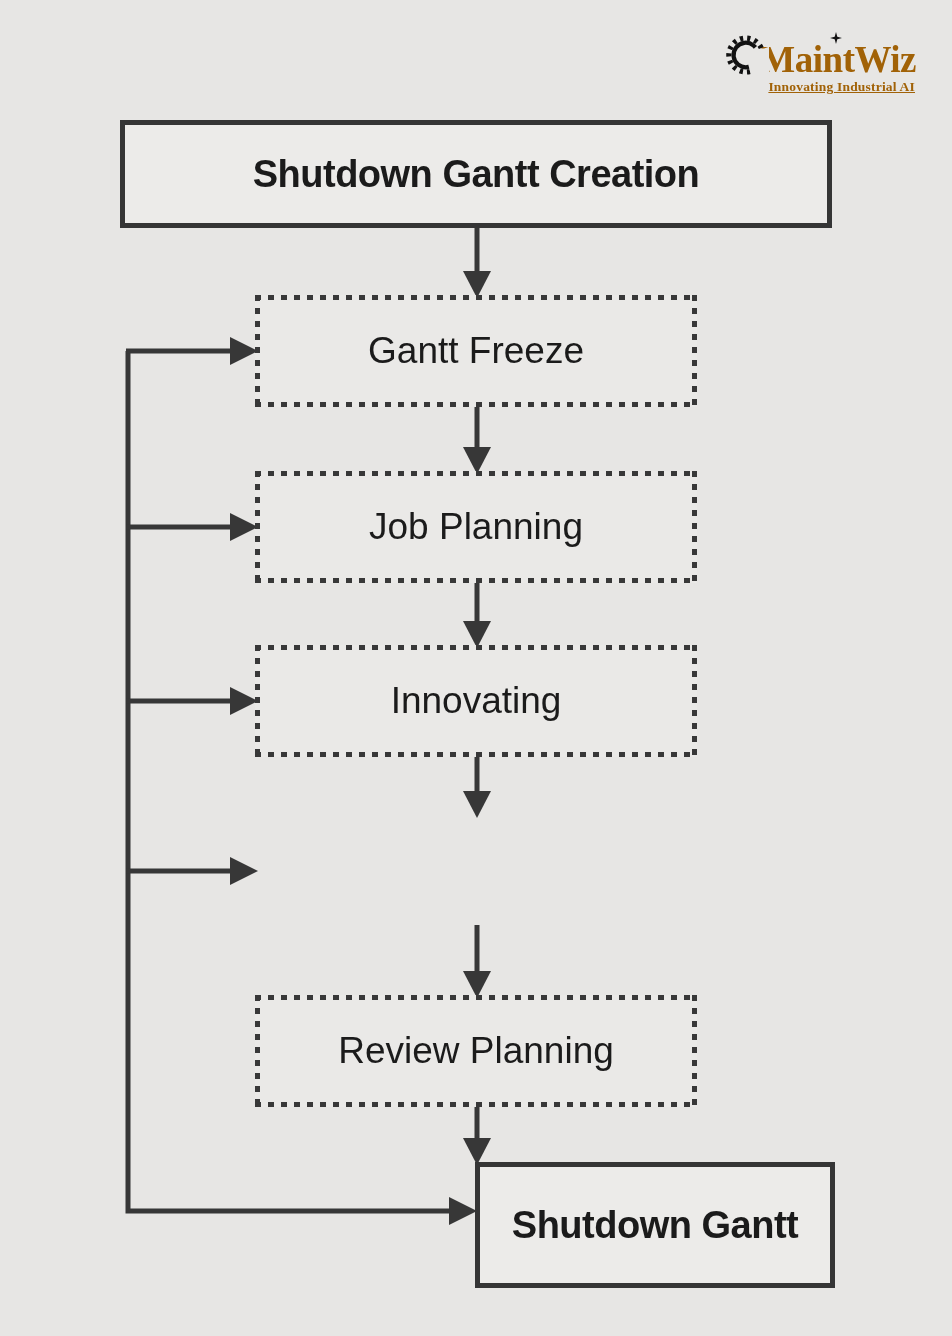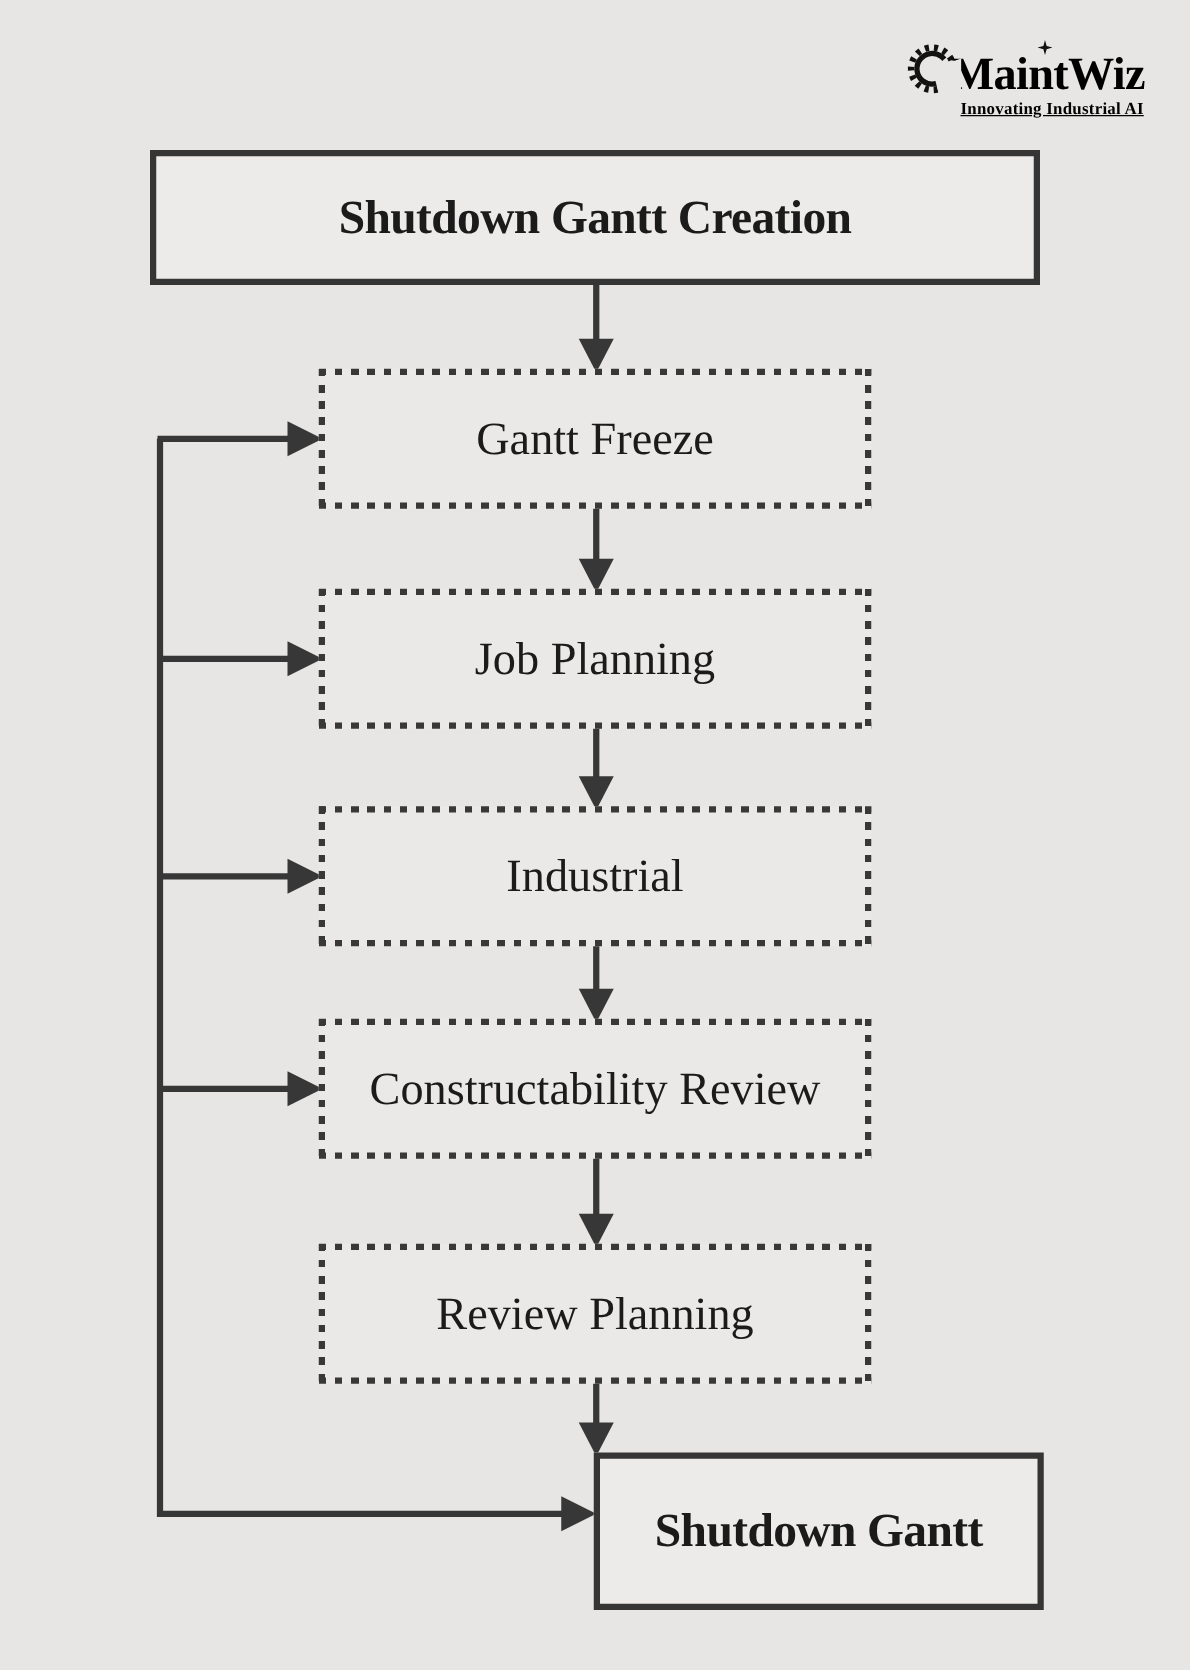--- a/index.html
+++ b/index.html
@@ -12,21 +12,20 @@
     color:#1b1b1b;
   }
   #connectors{position:absolute;left:0;top:0;width:952px;height:1336px;}
 
   
   .node{
     position:absolute;
     display:flex;align-items:center;justify-content:center;
     text-align:left;
     box-sizing:border-box;
-    font-family:Liberation Serif, serif;
   }
   .node .label{white-space:nowrap;}
   .solid{
     border:5px solid #353535;
     background:#ecebe9;
   }
   .title-node{
     left:120px;top:120px;width:712px;height:108px;
     font-weight:700;font-size:38px;letter-spacing:-0.5px;
   }
@@ -49,21 +48,21 @@
   }
   .step-0{top:295px;}
   .step-1{top:471px;}
   .step-2{top:645px;}
   .step-3{top:815px;}
   .step-4{top:995px;}
 
   
   .logo{
     position:absolute;top:26px;right:36px;width:190px;
-    font-family:"Liberation Serif", serif;color:#000000;
+    font-family:"Liberation Serif", serif;color:#a16207;
   }
   .logo-row{
     display:flex;align-items:flex-end;justify-content:flex-end;
     position:relative;height:52px;
   }
   .gear{position:relative;margin-right:-9px;bottom:-2px;}
   .brand{
     font-size:37px;font-weight:600;line-height:1;
     letter-spacing:-0.5px;
   }
@@ -135,26 +134,23 @@
 
   <div class="node dotted step-0">
     <span class="label">Gantt Freeze</span>
   </div>
 
   <div class="node dotted step-1">
     <span class="label">Job Planning</span>
   </div>
 
   <div class="node dotted step-2">
-    <span class="label">Industrial</span>
+    <span class="label">Innovating</span>
   </div>
 
-  <div class="node dotted step-3">
-    <span class="label">Constructability Review</span>
-  </div>
 
   <div class="node dotted step-4">
     <span class="label">Review Planning</span>
   </div>
 
   <div class="node solid result-node">
     <span class="label">Shutdown Gantt</span>
   </div>
 
 </div>

